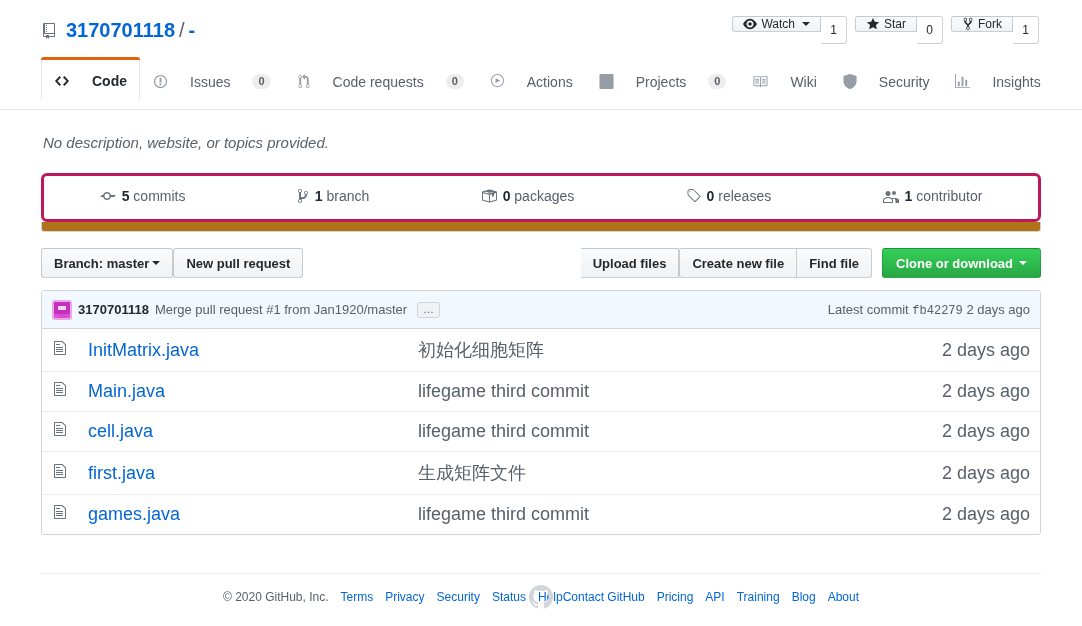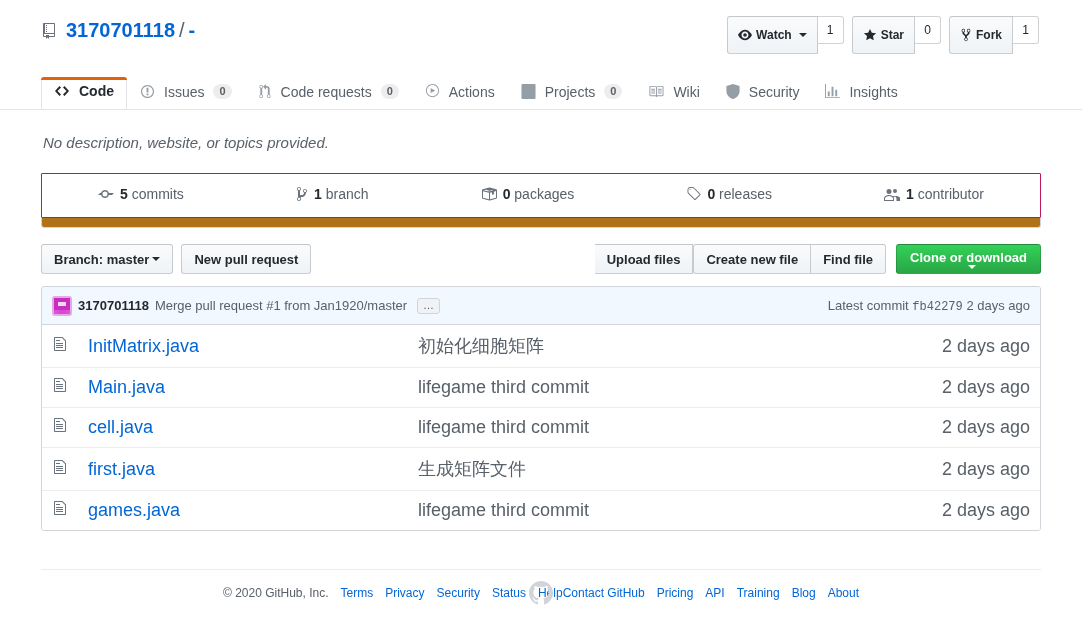--- a/index.html
+++ b/index.html
@@ -45,24 +45,24 @@
   .repo-sep { color: #586069; margin: 0 4px; font-weight: 300; font-size: 20px; }
   .repo-name { color: #0366d6; font-weight: bold; font-size: 20px; }
 
   
   .pagehead-actions { display: flex; align-items: center; gap: 8px; }
   .btn-group { display: flex; align-items: stretch; }
   .btn-sm {
     display: inline-flex;
     align-items: center;
     gap: 4px;
-    height: 38px;
+    height: 16px;
     padding: 0 10px;
     font-size: 12px;
-    font-weight: bold;
+    font-weight: normal;
     color: #24292e;
     background: linear-gradient(#fafbfc, #eff3f6);
     border: 1px solid rgba(27,31,35,0.2);
     border-radius: 3px 0 0 3px;
     white-space: nowrap;
     cursor: pointer;
   }
   .btn-counter {
     display: inline-flex;
     align-items: center;
@@ -91,22 +91,22 @@
   
   .reponav {
     margin-top: 14px;
     display: flex;
     align-items: flex-end;
     height: 40px;
   }
   .reponav-item {
     display: inline-flex;
     align-items: center;
-    gap: 9px;
-    padding: 5px 12px 9px 12px;
+    gap: 22px;
+    padding: 15px 12px 9px 12px;
     font-size: 14px;
     color: #586069;
     line-height: 1;
     border: 1px solid transparent;
     border-bottom: 0;
     position: relative;
     cursor: pointer;
     white-space: nowrap;
   }
   .reponav-item .nav-ic { color: #959da5; display: inline-flex; align-items: center; }
@@ -147,22 +147,22 @@
   .repo-desc {
     font-style: italic;
     font-size: 15px;
     color: #586069;
     padding: 0 2px;
     margin-bottom: 22px;
   }
 
   
   .overall-summary {
-    border: 1px solid #be185d;
-    border-radius: 1px;
+    border: 3px solid #be185d;
+    border-radius: 6px;
     background: #fff;
     margin-bottom: 0;
   }
   .numbers-summary {
     display: flex;
     list-style: none;
     margin: 0;
     padding: 0;
   }
   .numbers-summary li {
@@ -192,21 +192,21 @@
   .lang-seg { height: 100%; }
 
   
   .file-navigation {
     display: flex;
     align-items: center;
     justify-content: space-between;
     margin-top: 16px;
     margin-bottom: 12px;
   }
-  .fn-left { display: flex; align-items: center; gap: 8px; }
+  .fn-left { display: flex; align-items: center; gap: 0; }
   .fn-right { display: flex; align-items: center; }
   .btn {
     display: inline-flex;
     align-items: center;
     justify-content: center;
     height: 30px;
     padding: 0 12px;
     font-size: 13px;
     font-weight: 600;
     color: #24292e;
@@ -219,21 +219,20 @@
   .btn-grouped { border-radius: 0; border-left-width: 0; }
   .btn-grouped.first { border-radius: 3px 0 0 3px; border-left-width: 1px; }
   .btn-grouped.last { border-radius: 0 3px 3px 0; }
   .btn-green {
     color: #fff;
     background: linear-gradient(#34d058, #28a745);
     border: 1px solid rgba(27,31,35,0.2);
     margin-left: 10px;
     font-weight: bold;
     padding: 0 13px;
-    flex-direction: column;
   }
   .btn-green .caret-down { border-top-color: #fff; margin-left: 6px; }
 
   
   .file-wrap {
     border: 1px solid #d1d5da;
     border-radius: 3px;
     overflow: hidden;
   }
   .commit-tease {

